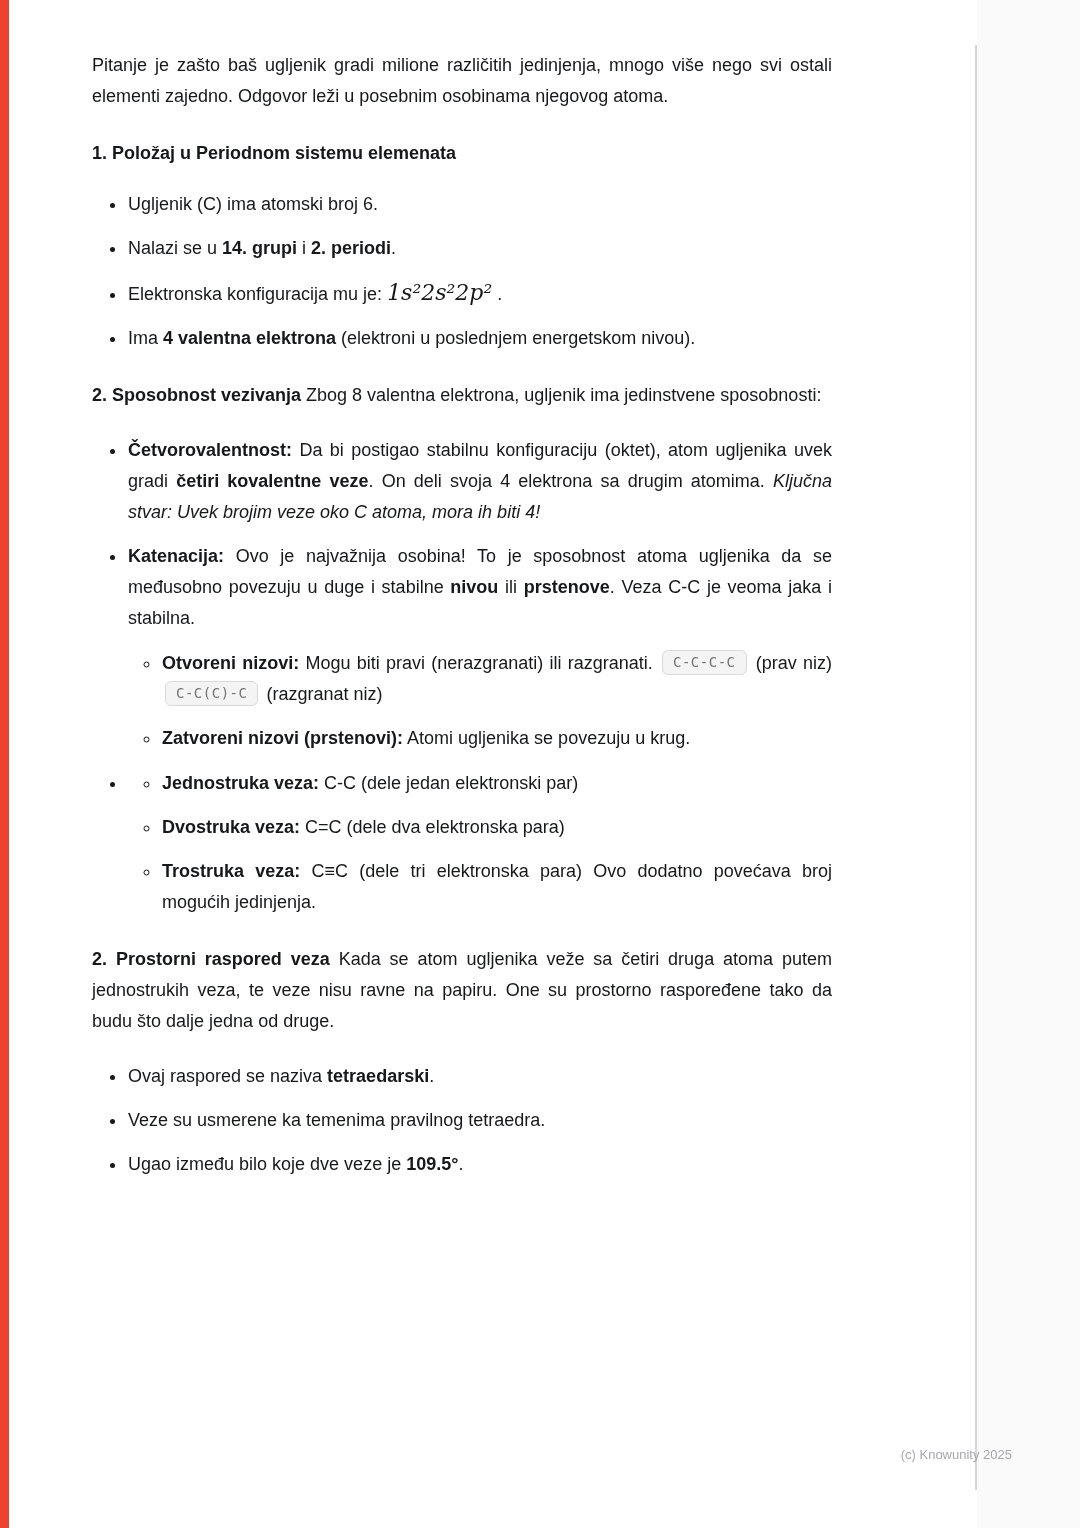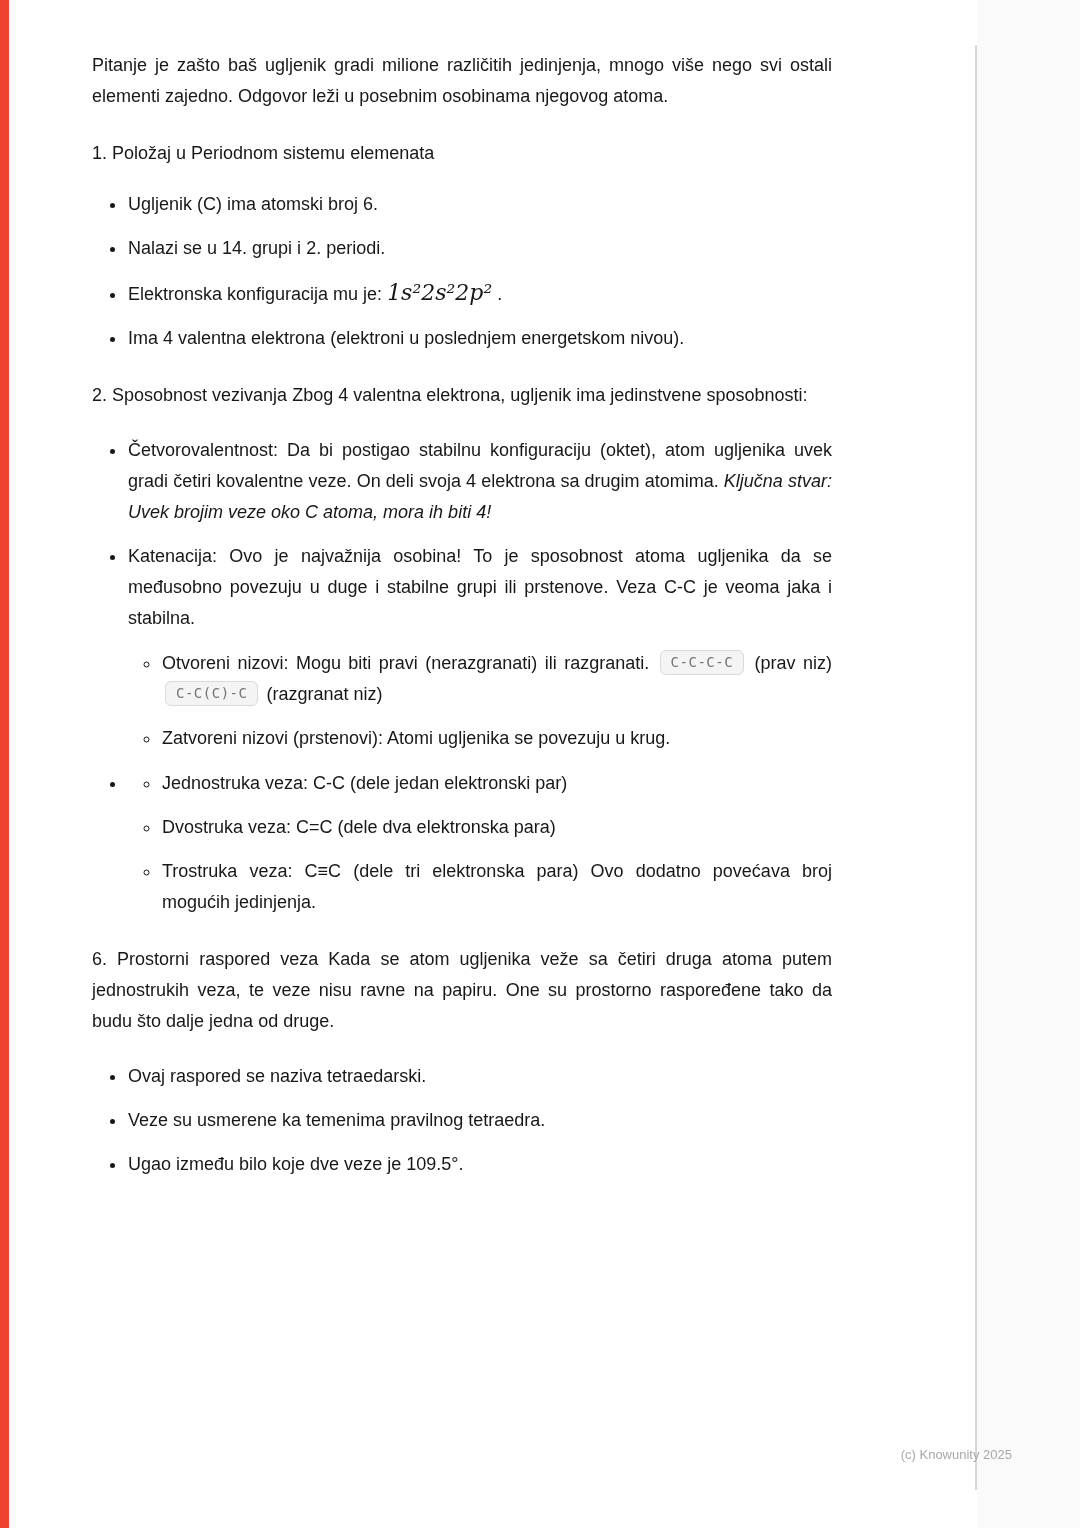--- a/index.html
+++ b/index.html
@@ -76,21 +76,21 @@
     padding-left:2px;
   }
   li.li:last-child{margin-bottom:0;}
   .li-text{
     font-size:18px;
     line-height:31px;
     text-align:justify;
   }
   
   .seg{font-weight:400;}
-  .seg-b{font-weight:400;}
+  .seg-b{font-weight:700;}
   .seg-i{font-style:italic;}
   .seg-math{
     font-family:"DejaVu Serif","Liberation Serif",serif;
     font-style:italic;
     font-size:22px;
   }
   .seg-code{
     display:inline-block;
     background:var(--chip-bg);
     border:1px solid var(--chip-border);
@@ -139,28 +139,28 @@
         <div class="li-text"><span class="seg">Nalazi se u </span><span class="seg seg-b">14. grupi</span><span class="seg"> i </span><span class="seg seg-b">2. periodi</span><span class="seg">.</span></div>
       </li>
       <li class="li">
         <div class="li-text"><span class="seg">Elektronska konfiguracija mu je: </span><span class="seg seg-math">1s²2s²2p²</span><span class="seg"> .</span></div>
       </li>
       <li class="li">
         <div class="li-text"><span class="seg">Ima </span><span class="seg seg-b">4 valentna elektrona</span><span class="seg"> (elektroni u poslednjem energetskom nivou).</span></div>
       </li>
     </ul>
 
-    <p class="para"><span class="seg seg-b">2. Sposobnost vezivanja</span><span class="seg"> Zbog 4 valentna elektrona, ugljenik ima jedinstvene sposobnosti:</span></p>
+    <p class="para"><span class="seg seg-b">2. Sposobnost vezivanja</span><span class="seg"> Zbog 8 valentna elektrona, ugljenik ima jedinstvene sposobnosti:</span></p>
 
     <ul class="l1">
       <li class="li">
         <div class="li-text"><span class="seg seg-b">Četvorovalentnost:</span><span class="seg"> Da bi postigao stabilnu konfiguraciju (oktet), atom ugljenika uvek gradi </span><span class="seg seg-b">četiri kovalentne veze</span><span class="seg">. On deli svoja 4 elektrona sa drugim atomima. </span><span class="seg seg-i">Ključna stvar: Uvek brojim veze oko C atoma, mora ih biti 4!</span></div>
       </li>
       <li class="li">
-        <div class="li-text"><span class="seg seg-b">Katenacija:</span><span class="seg"> Ovo je najvažnija osobina! To je sposobnost atoma ugljenika da se međusobno povezuju u duge i stabilne </span><span class="seg seg-b">grupi</span><span class="seg"> ili </span><span class="seg seg-b">prstenove</span><span class="seg">. Veza C-C je veoma jaka i stabilna.</span></div>
+        <div class="li-text"><span class="seg seg-b">Katenacija:</span><span class="seg"> Ovo je najvažnija osobina! To je sposobnost atoma ugljenika da se međusobno povezuju u duge i stabilne </span><span class="seg seg-b">nivou</span><span class="seg"> ili </span><span class="seg seg-b">prstenove</span><span class="seg">. Veza C-C je veoma jaka i stabilna.</span></div>
         <ul class="l2">
           <li class="li">
             <div class="li-text"><span class="seg seg-b">Otvoreni nizovi:</span><span class="seg"> Mogu biti pravi (nerazgranati) ili razgranati. </span><span class="seg seg-code">C-C-C-C</span><span class="seg"> (prav niz) </span><span class="seg seg-code">C-C(C)-C</span><span class="seg"> (razgranat niz)</span></div>
           </li>
           <li class="li">
             <div class="li-text"><span class="seg seg-b">Zatvoreni nizovi (prstenovi):</span><span class="seg"> Atomi ugljenika se povezuju u krug.</span></div>
           </li>
         </ul>
       </li>
       <li class="li">
@@ -171,21 +171,21 @@
           <li class="li">
             <div class="li-text"><span class="seg seg-b">Dvostruka veza:</span><span class="seg"> C=C (dele dva elektronska para)</span></div>
           </li>
           <li class="li">
             <div class="li-text"><span class="seg seg-b">Trostruka veza:</span><span class="seg"> C≡C (dele tri elektronska para) Ovo dodatno povećava broj mogućih jedinjenja.</span></div>
           </li>
         </ul>
       </li>
     </ul>
 
-    <p class="para"><span class="seg seg-b">6. Prostorni raspored veza</span><span class="seg"> Kada se atom ugljenika veže sa četiri druga atoma putem jednostrukih veza, te veze nisu ravne na papiru. One su prostorno raspoređene tako da budu što dalje jedna od druge.</span></p>
+    <p class="para"><span class="seg seg-b">2. Prostorni raspored veza</span><span class="seg"> Kada se atom ugljenika veže sa četiri druga atoma putem jednostrukih veza, te veze nisu ravne na papiru. One su prostorno raspoređene tako da budu što dalje jedna od druge.</span></p>
 
     <ul class="l1">
       <li class="li">
         <div class="li-text"><span class="seg">Ovaj raspored se naziva </span><span class="seg seg-b">tetraedarski</span><span class="seg">.</span></div>
       </li>
       <li class="li">
         <div class="li-text"><span class="seg">Veze su usmerene ka temenima pravilnog tetraedra.</span></div>
       </li>
       <li class="li">
         <div class="li-text"><span class="seg">Ugao između bilo koje dve veze je </span><span class="seg seg-b">109.5°</span><span class="seg">.</span></div>

